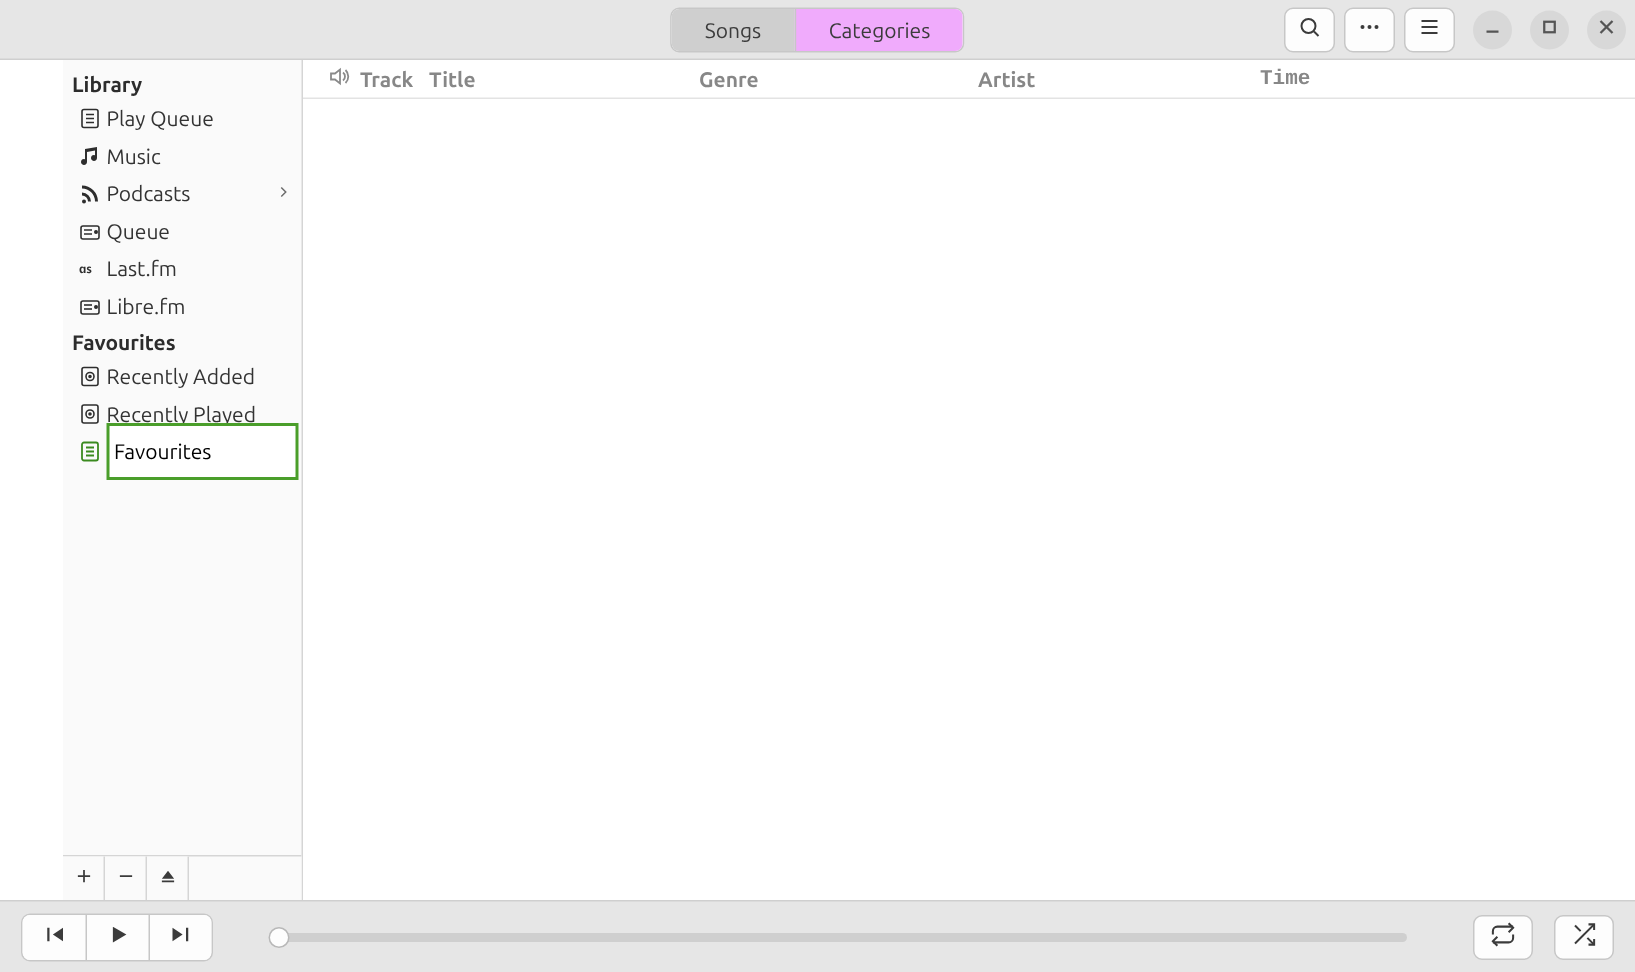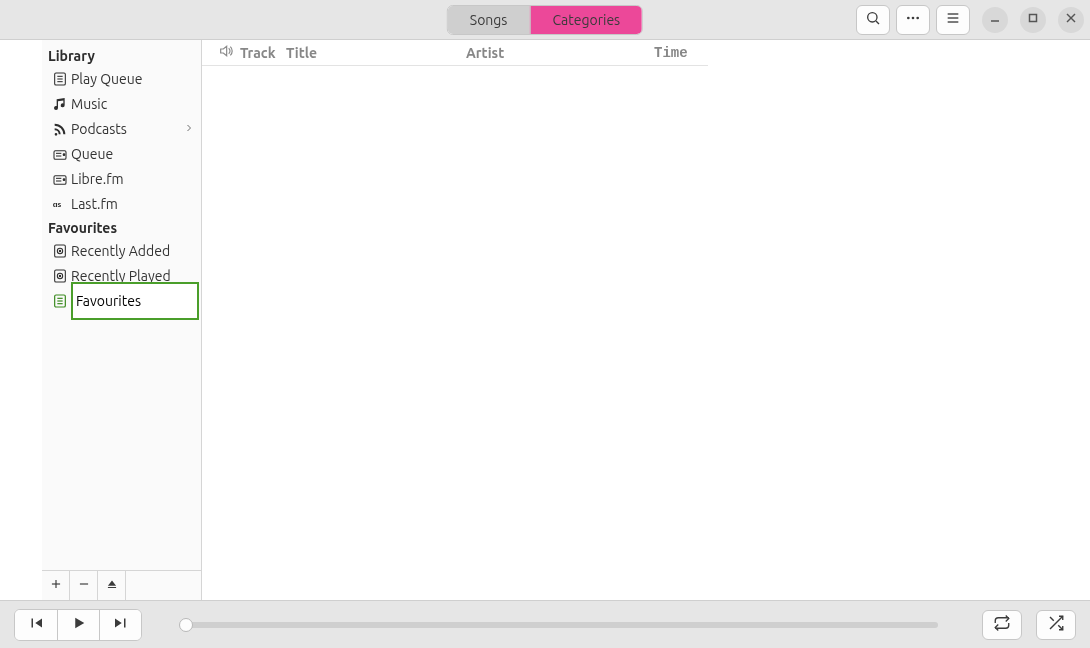--- a/index.html
+++ b/index.html
@@ -25,21 +25,21 @@
   .seg {
     display: flex;
     border: 1px solid #c7c7c7;
     border-radius: 6px;
     overflow: hidden;
     height: 30px;
     background: #fff;
   }
   .seg button {
     border: none;
-    background: #ec4899;
+    background: #f0abfc;
     padding: 0 22px;
     font-size: 14px;
     color: #3b3b3b;
     cursor: pointer;
   }
   .seg button.active {
     background: #cfcfcf;
   }
   .seg button + button {
     border-left: 1px solid #c7c7c7;
@@ -137,21 +137,21 @@
     border-right: 1px solid #d5d5d5;
     background: #fafafa;
     display: flex; align-items: center; justify-content: center;
     cursor: pointer;
     color: #3b3b3b;
   }
 
   .content {
     flex: 1;
     display: flex;
-    flex-direction: row;
+    flex-direction: column;
     background: #fff;
     gap: 16px;
   }
   .cols {
     height: 26px;
     border-bottom: 1px solid #e3e3e3;
     display: flex;
     align-items: center;
     font-size: 14px;
     font-weight: 700;
@@ -333,37 +333,37 @@
               <line x1="6" y1="11" x2="14" y2="11"></line>
               <line x1="6" y1="15" x2="14" y2="15"></line>
               <circle cx="18" cy="13" r="1.2" fill="currentColor"></circle>
             </svg>
         </span>
         <span>Queue</span>
       </div>
 
       <div class="side-item">
         <span class="ico">
+          <svg viewBox="0 0 24 24" fill="currentColor">
+              <text x="1" y="17" font-size="12" font-family="serif" font-weight="bold">ɑs</text>
+            </svg>
+        </span>
+        <span>Last.fm</span>
+      </div>
+
+      <div class="side-item">
+        <span class="ico">
           <svg viewBox="0 0 24 24" fill="none" stroke="currentColor" stroke-width="1.6">
               <rect x="3" y="7" width="18" height="13" rx="2"></rect>
               <line x1="6" y1="11" x2="14" y2="11"></line>
               <line x1="6" y1="15" x2="14" y2="15"></line>
               <circle cx="18" cy="13" r="1.2" fill="currentColor"></circle>
             </svg>
         </span>
         <span>Libre.fm</span>
-      </div>
-
-      <div class="side-item">
-        <span class="ico">
-          <svg viewBox="0 0 24 24" fill="currentColor">
-              <text x="1" y="17" font-size="12" font-family="serif" font-weight="bold">ɑs</text>
-            </svg>
-        </span>
-        <span>Last.fm</span>
       </div>
 
       <div class="side-header">Favourites</div>
 
       <div class="side-item">
         <span class="ico">
           <svg viewBox="0 0 24 24" fill="none" stroke="currentColor" stroke-width="1.6">
               <rect x="4" y="3" width="16" height="18" rx="2"></rect>
               <circle cx="12" cy="12" r="4"></circle>
               <circle cx="12" cy="12" r="1" fill="currentColor"></circle>
@@ -428,20 +428,21 @@
         <span>
           <svg viewBox="0 0 24 24" fill="none" stroke="#8a8a8a" stroke-width="1.8">
               <path d="M4 9h4l5-4v14l-5-4H4z"></path>
               <path d="M16 8a5 5 0 0 1 0 8"></path>
               <path d="M18.5 5.5a9 9 0 0 1 0 13"></path>
             </svg>
         </span>
       </div>
       <div class="c-track">Track</div>
       <div class="c-title">Title</div>
+      <div class="c-genre">Genre</div>
       <div class="c-artist">Artist</div>
       <div class="c-time">Time</div>
     </div>
     <div class="empty"></div>
   </div>
 </div>
 
 <div class="playerbar">
   <div class="btngroup">
     <button>

